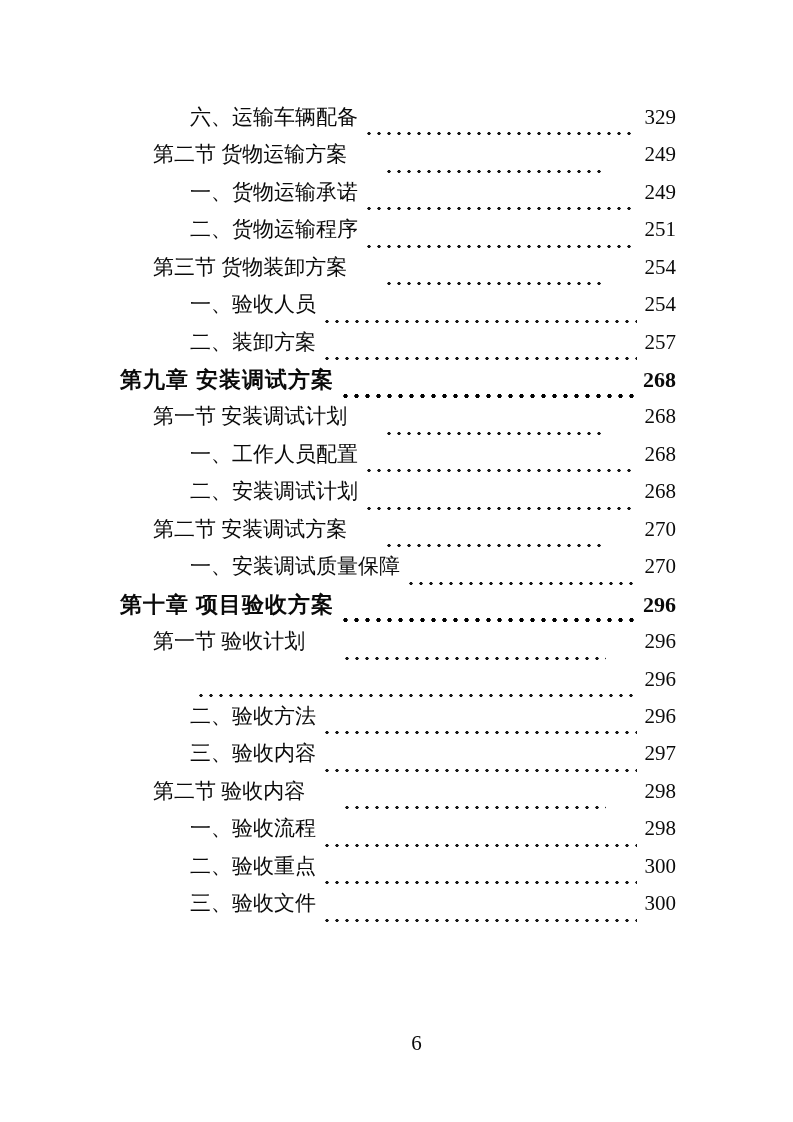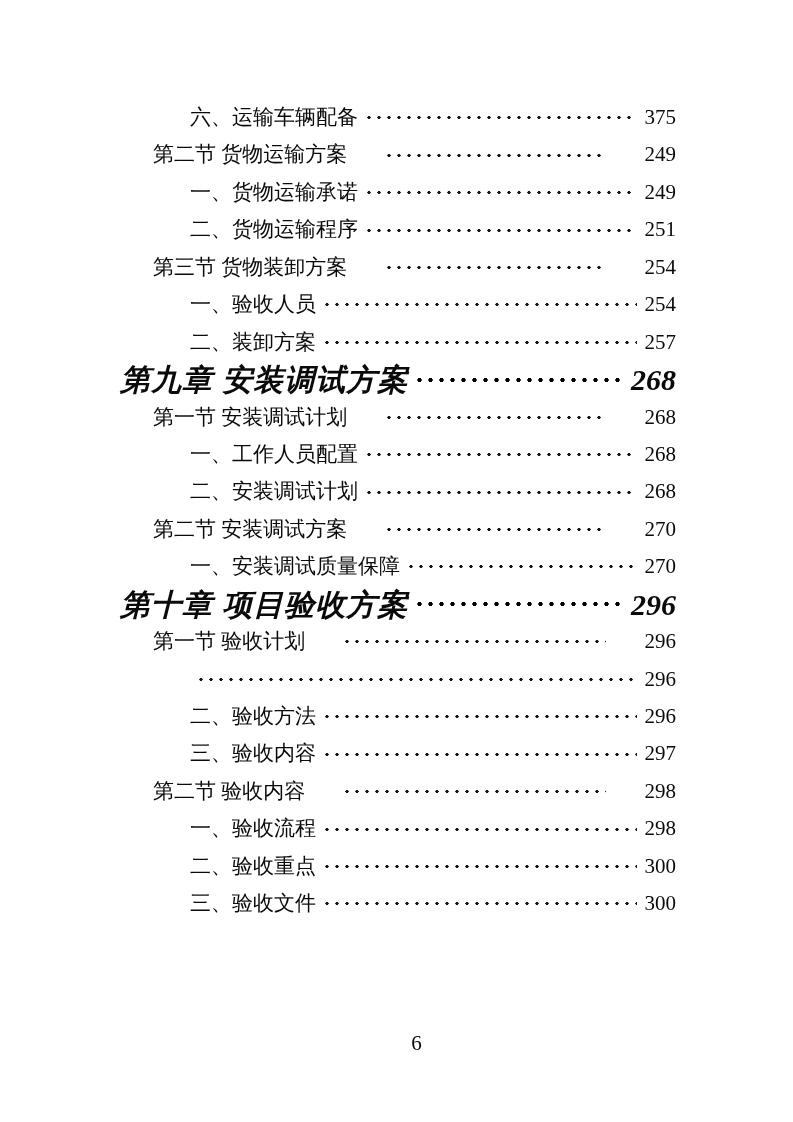--- a/index.html
+++ b/index.html
@@ -21,32 +21,31 @@
     background: #ffffff;
   }
   .toc {
     position: absolute;
     top: 99px;
     left: 120px;
     width: 556px;
   }
   .toc-row {
     display: flex;
-    align-items: center;
+    align-items: flex-end;
     height: 37.45px;
     line-height: 37.45px;
     font-size: 21px;
     white-space: nowrap;
   }
   .toc-row.level-section { padding-left: 33px; gap: 31px; }
   .toc-row.level-item    { padding-left: 70px; }
   .toc-row.level-chapter {
     font-weight: bold;
-    font-size: 30px;
-    font-style: italic;
+    font-size: 22px;
   }
   .level-chapter .toc-title {
     font-family: "Liberation Sans", "DejaVu Sans", sans-serif;
     letter-spacing: 1px;
   }
   .toc-title { flex: 0 0 auto; }
   .toc-leader {
     flex: 1 1 auto;
     height: 5px;
     margin: 0 8px 0 9px;
@@ -76,21 +75,21 @@
   }
 </style>
 </head>
 <body>
 
 <div class="page">
   <div class="toc" id="toc-list">
       <div class="toc-row level-item">
     <span class="toc-title">六、运输车辆配备</span>
     <span class="toc-leader"></span>
-    <span class="toc-page">375</span>
+    <span class="toc-page">329</span>
   </div>
       <div class="toc-row level-section">
     <span class="toc-title">第二节 货物运输方案</span>
     <span class="toc-leader"></span>
     <span class="toc-page">249</span>
   </div>
       <div class="toc-row level-item">
     <span class="toc-title">一、货物运输承诺</span>
     <span class="toc-leader"></span>
     <span class="toc-page">249</span>

